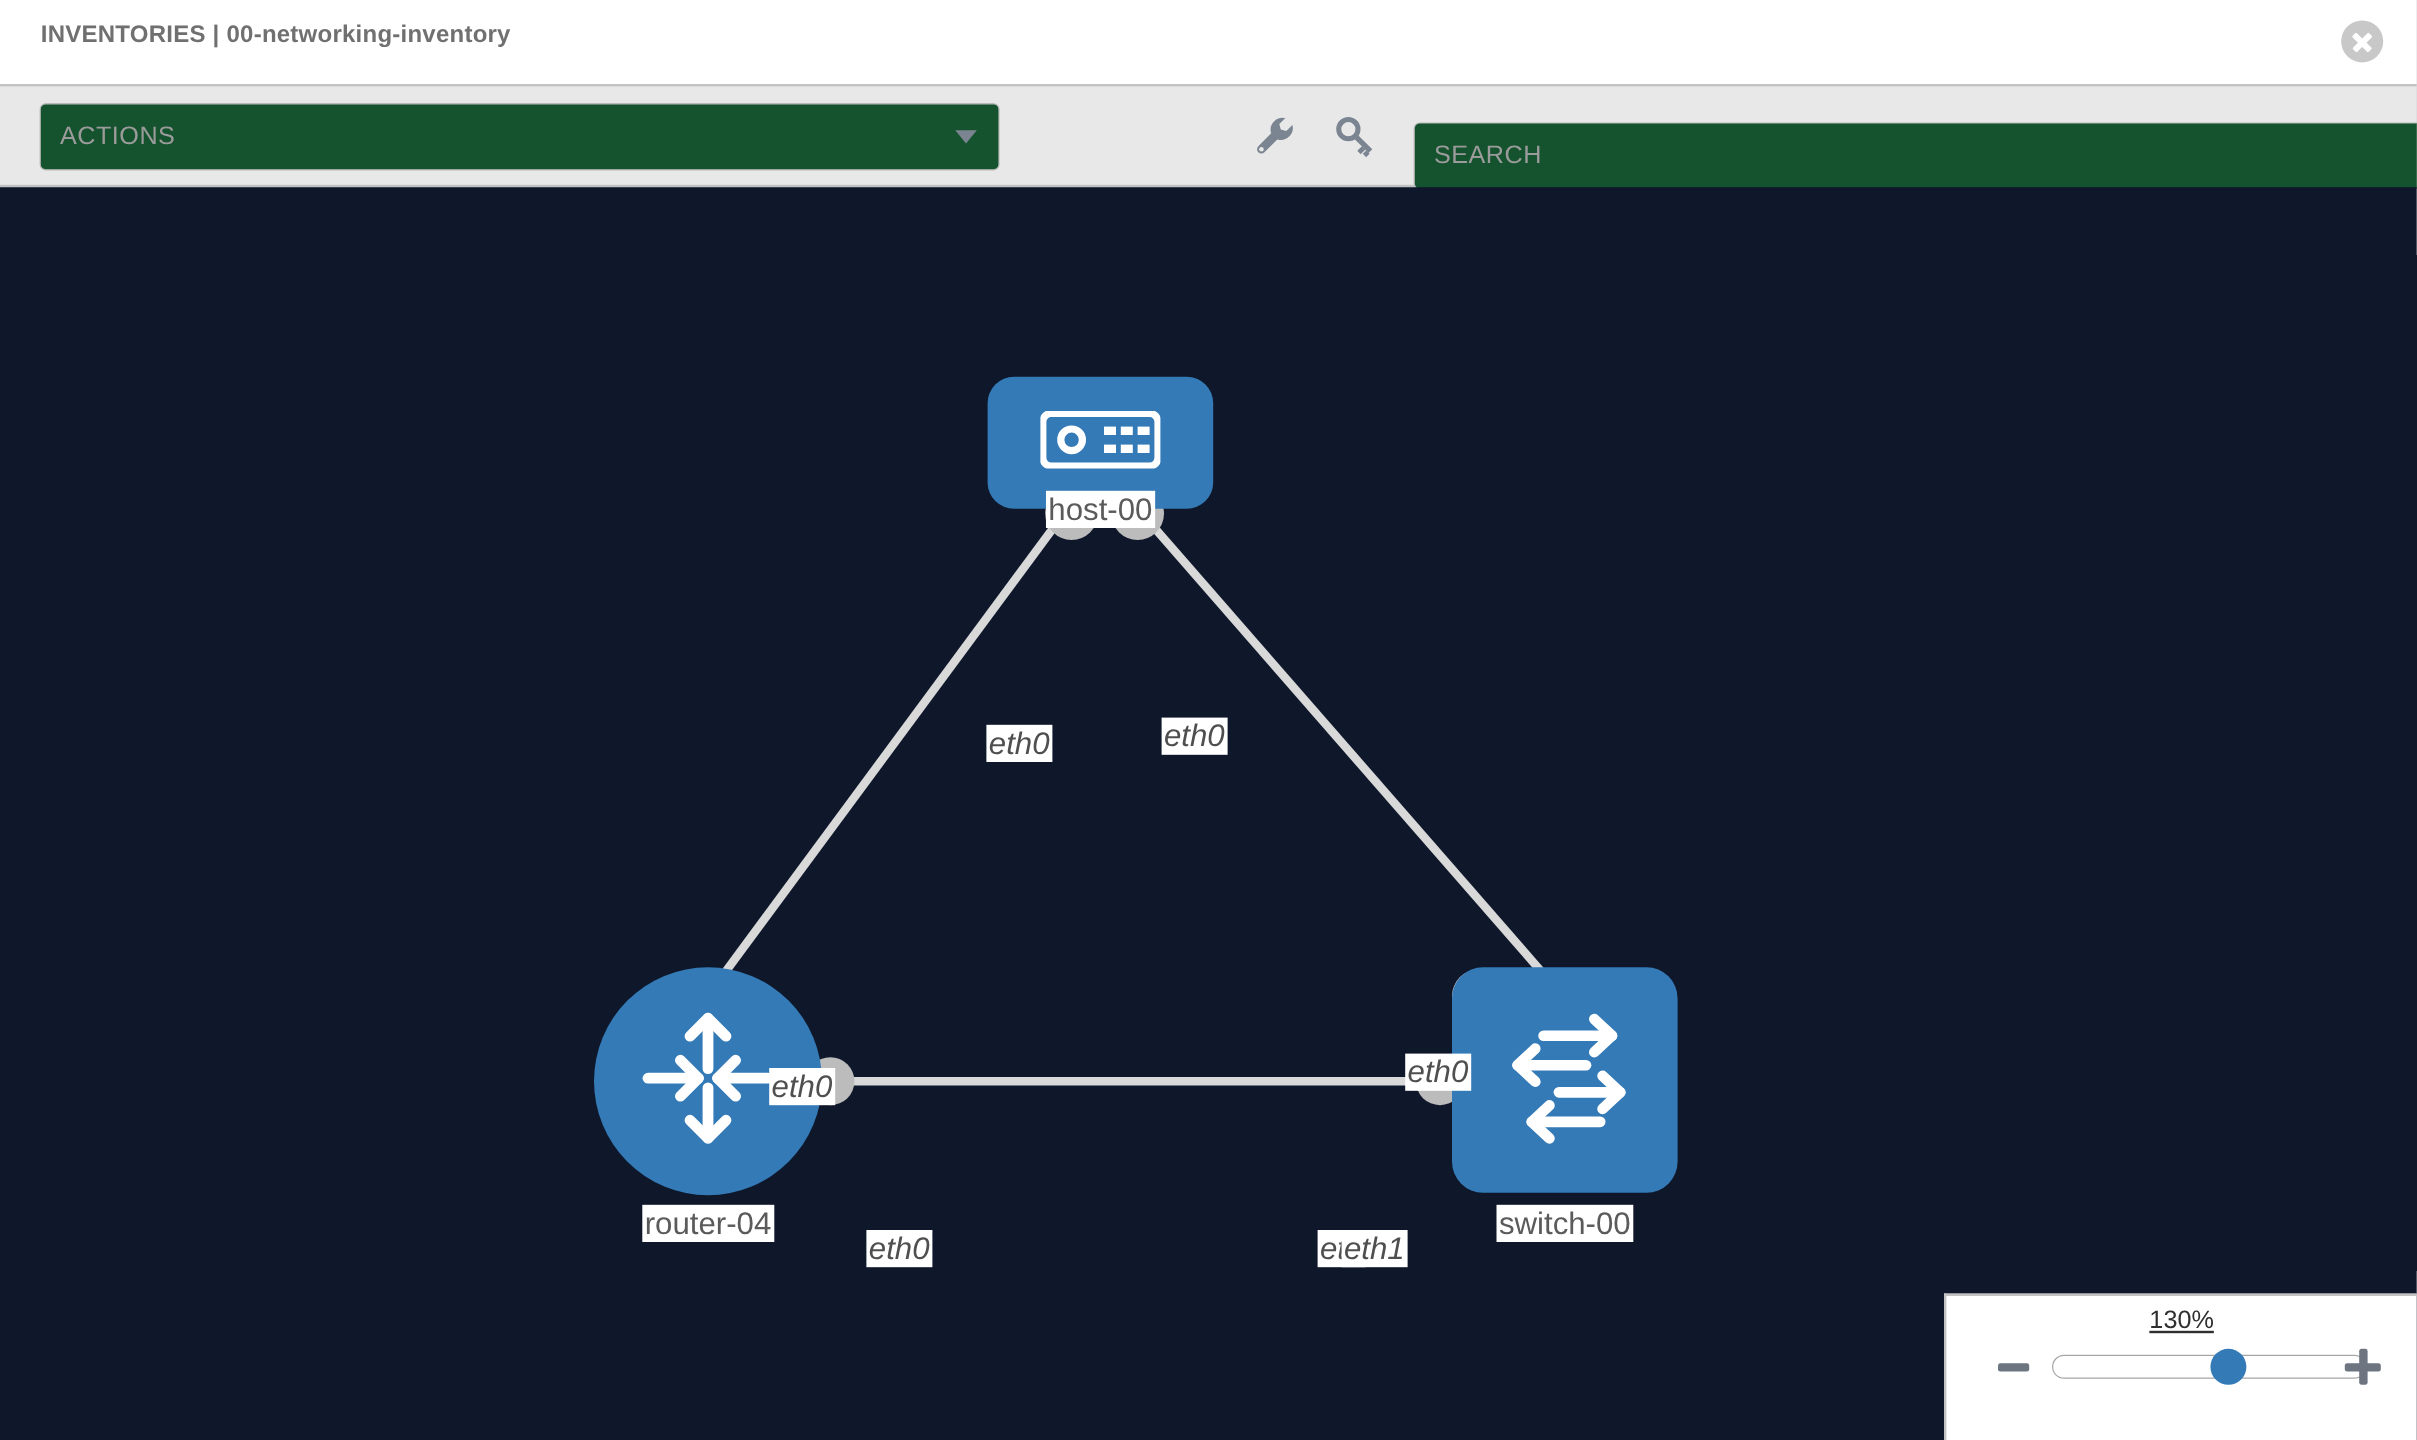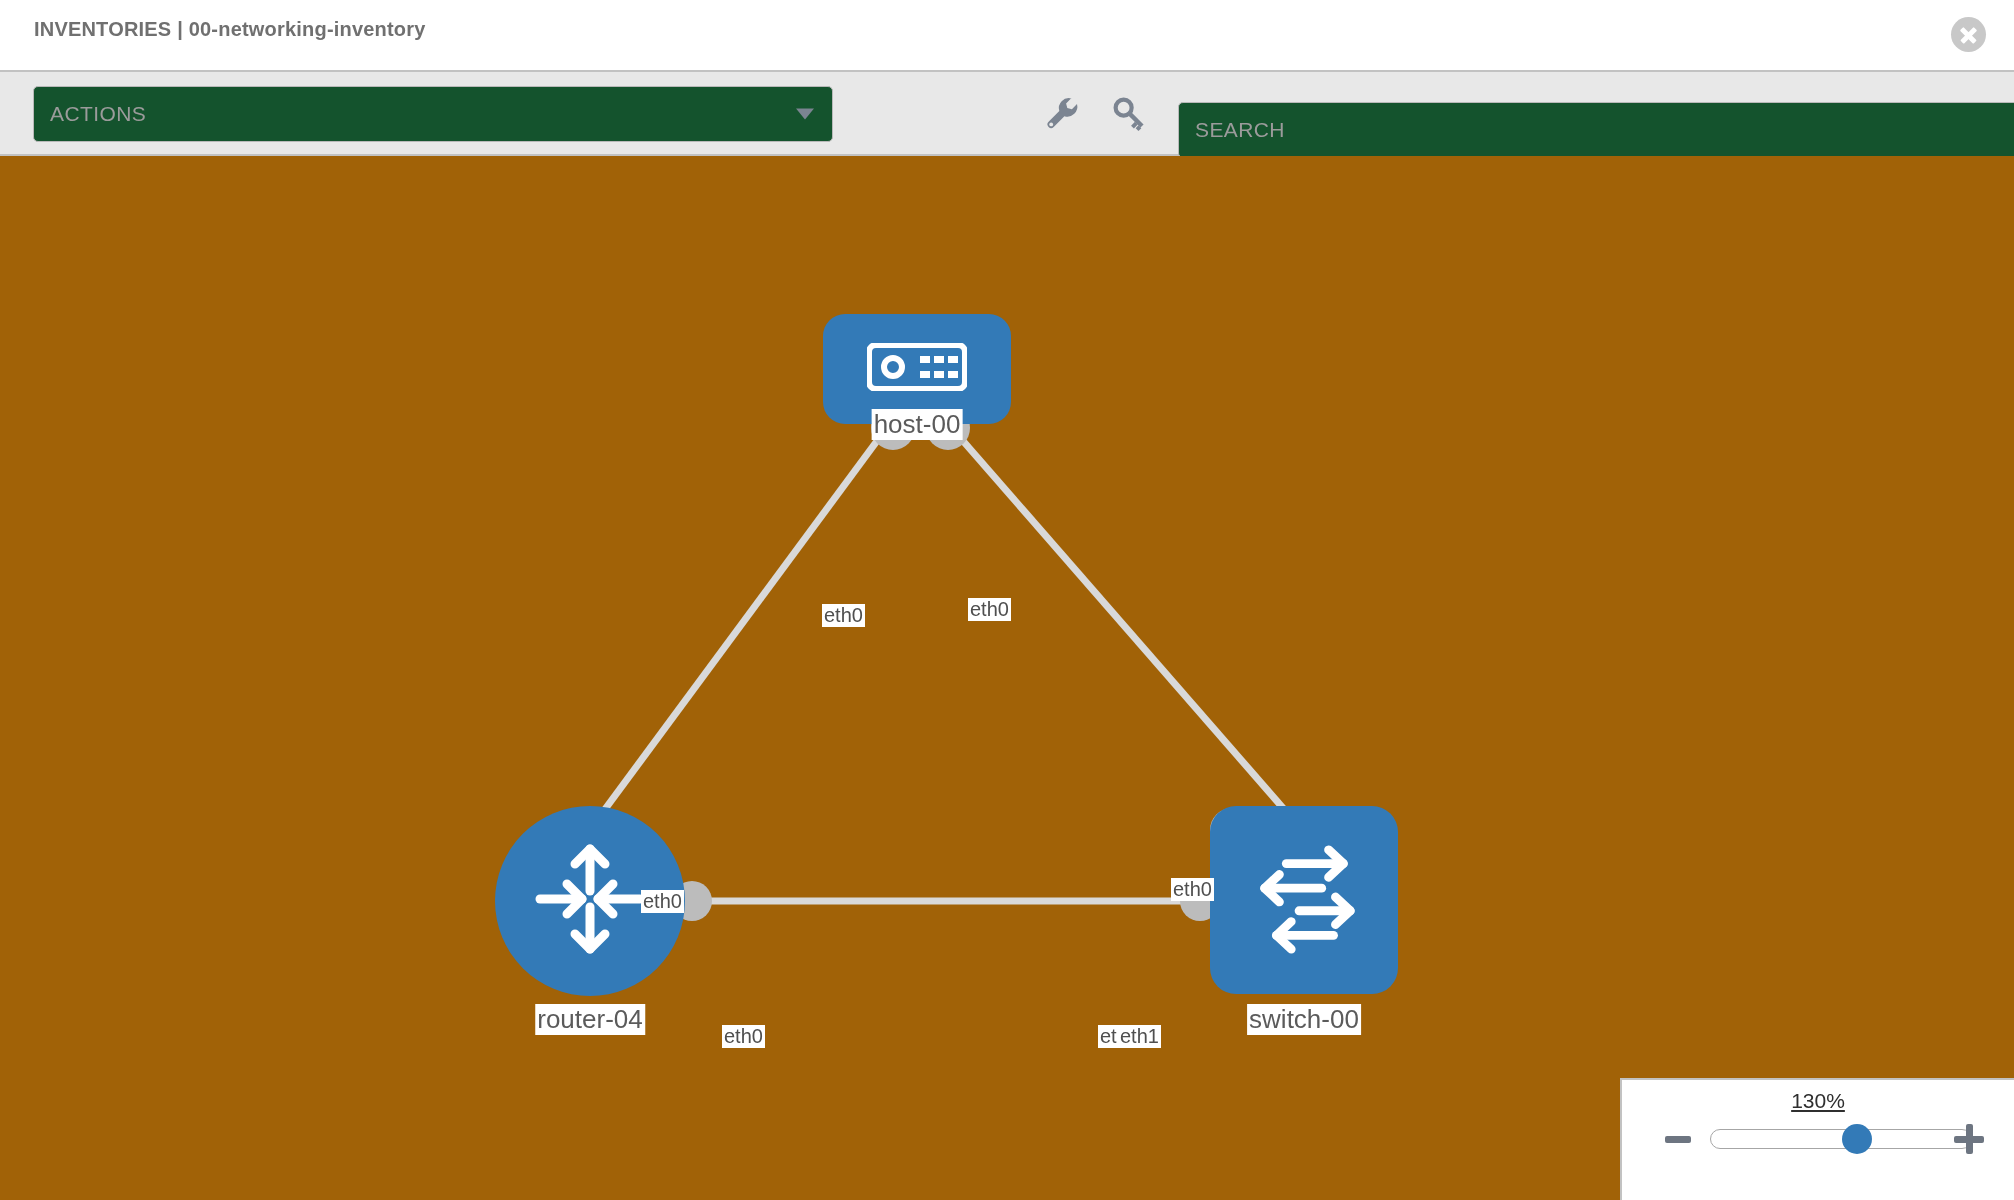--- a/index.html
+++ b/index.html
@@ -118,21 +118,21 @@
   }
   #wrench-icon { left: 1040px; }
   #key-icon    { left: 1108px; }
 
   
   #canvas {
     position: absolute;
     left: 0; top: 156px;
     width: 2014px;
     height: 1044px;
-    background: #a16207;
+    background: #0f172a;
     overflow: hidden;
   }
   #topology-svg {
     position: absolute;
     left: 0; top: 0;
     width: 2014px;
     height: 1044px;
   }
 
   .node {
@@ -172,26 +172,27 @@
   #node-switch .node-label { top: 198px; }
 
   .node-icon {
     position: absolute;
     left: 50%; top: 50%;
     transform: translate(-50%, -50%);
   }
 
   .iface-label {
     position: absolute;
-    font-size: 20px;
+    font-size: 26px;
     color: #4f4f4f;
     background: #ffffff;
     padding: 0 2px;
     white-space: nowrap;
     user-select: none;
+    font-style: italic;
   }
 
   
   #zoom-panel {
     position: absolute;
     left: 1620px;
     top: 1078px;
     width: 394px;
     height: 122px;
     background: #ffffff;

